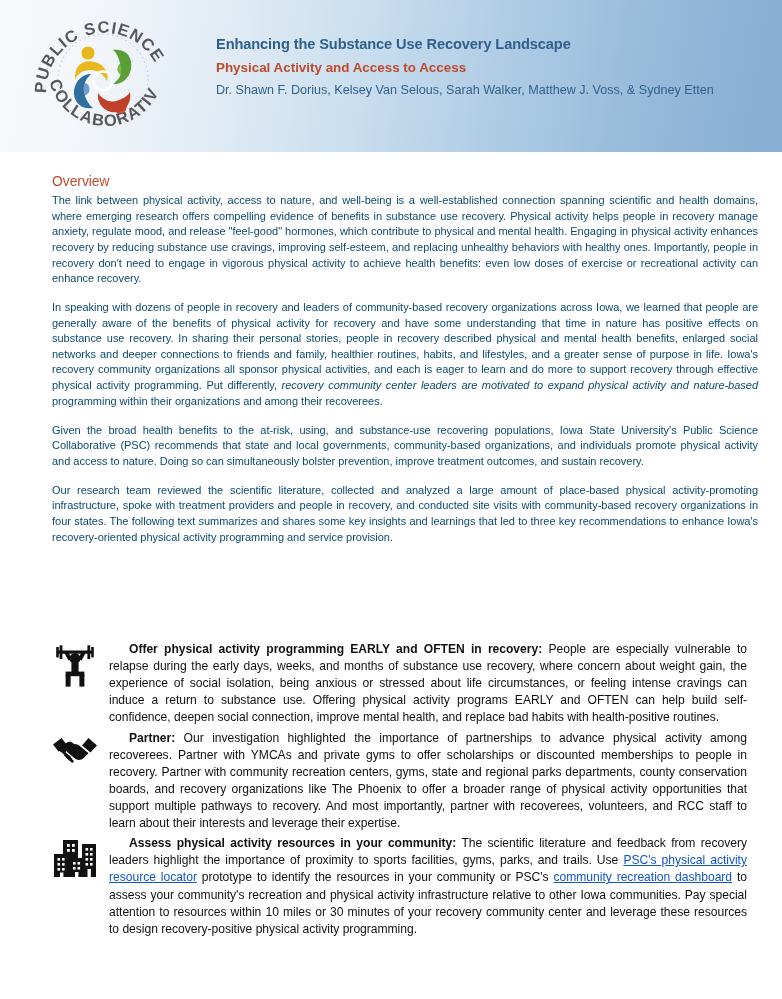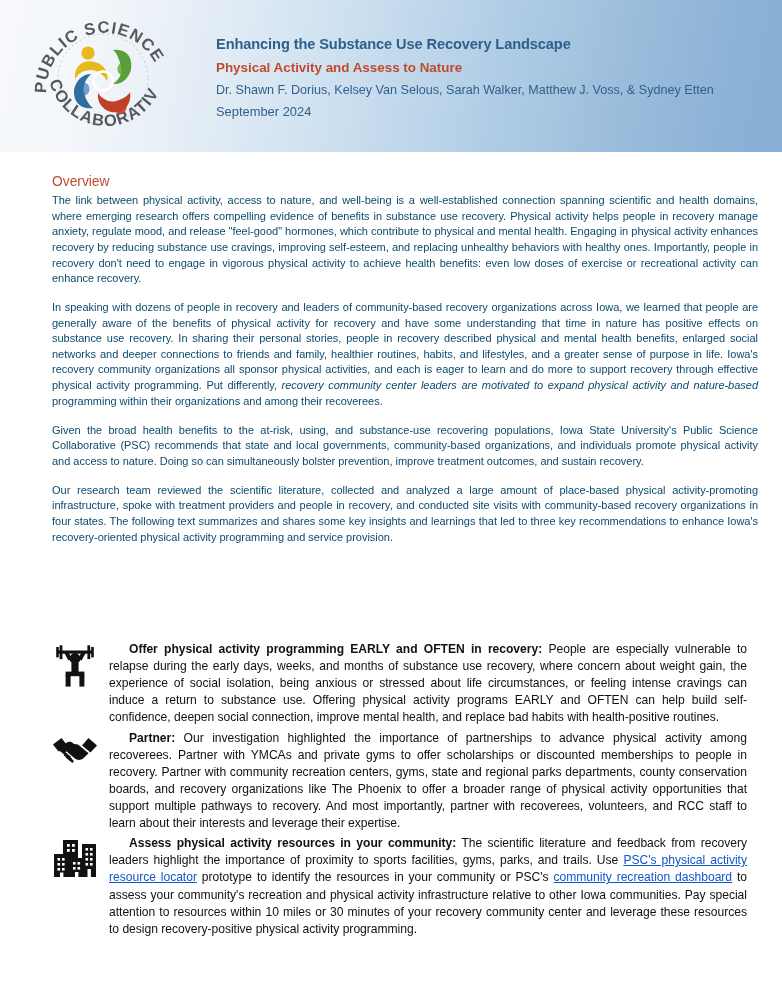--- a/index.html
+++ b/index.html
@@ -177,23 +177,22 @@
         <circle cx="58" cy="83" r="6.6" fill="#6f9ed0"></circle>
         <path d="M 68,102 C 56,104 48,96 49,84 C 51,74 58,68 66,68 C 61,73 57,80 59,87 C 61,94 64,99 68,102 Z" fill="#2f6f9e"></path>
 
         <circle cx="78" cy="75" r="9.5" fill="none" stroke="#ffffff" stroke-width="2.4"></circle>
       </g>
     </svg>
   </div>
 
   <div id="header-text">
     <div id="doc-title">Enhancing the Substance Use Recovery Landscape</div>
-    <div id="doc-subtitle">Physical Activity and Assess to Nature</div>
+    <div id="doc-subtitle">Physical Activity and Access to Access</div>
     <div id="doc-authors">Dr. Shawn F. Dorius, Kelsey Van Selous, Sarah Walker, Matthew J. Voss, &amp; Sydney Etten</div>
-    <div id="doc-date">September 2024</div>
   </div>
 </div>
 
 <div id="doc-body">
 
   <div id="overview-heading">Overview</div>
 
   <p class="body-para">The link between physical activity, access to nature, and well-being is a well-established connection spanning scientific and health domains, where emerging research offers compelling evidence of benefits in substance use recovery.  Physical activity helps people in recovery manage anxiety, regulate mood, and release "feel-good" hormones, which contribute to physical and mental health.  Engaging in physical activity enhances recovery by reducing substance use cravings, improving self-esteem, and replacing unhealthy behaviors with healthy ones. Importantly, people in recovery don't need to engage in vigorous physical activity to achieve health benefits:  even low doses of exercise or recreational activity can enhance recovery.</p>
 
   <p class="body-para"><span>In speaking with dozens of people in recovery and leaders of community-based recovery organizations across Iowa, we learned that people are generally aware of the benefits of physical activity for recovery and have some understanding that time in nature has positive effects on substance use recovery. In sharing their personal stories, people in recovery described physical and mental health benefits, enlarged social networks and deeper connections to friends and family, healthier routines, habits, and lifestyles, and a greater sense of purpose in life. Iowa's recovery community organizations all sponsor physical activities, and each is eager to learn and do more to support recovery through effective physical activity programming.  Put differently, </span><span class="italic">recovery community center leaders are motivated to expand physical activity and nature-based</span><span> programming within their organizations and among their recoverees.</span></p>

